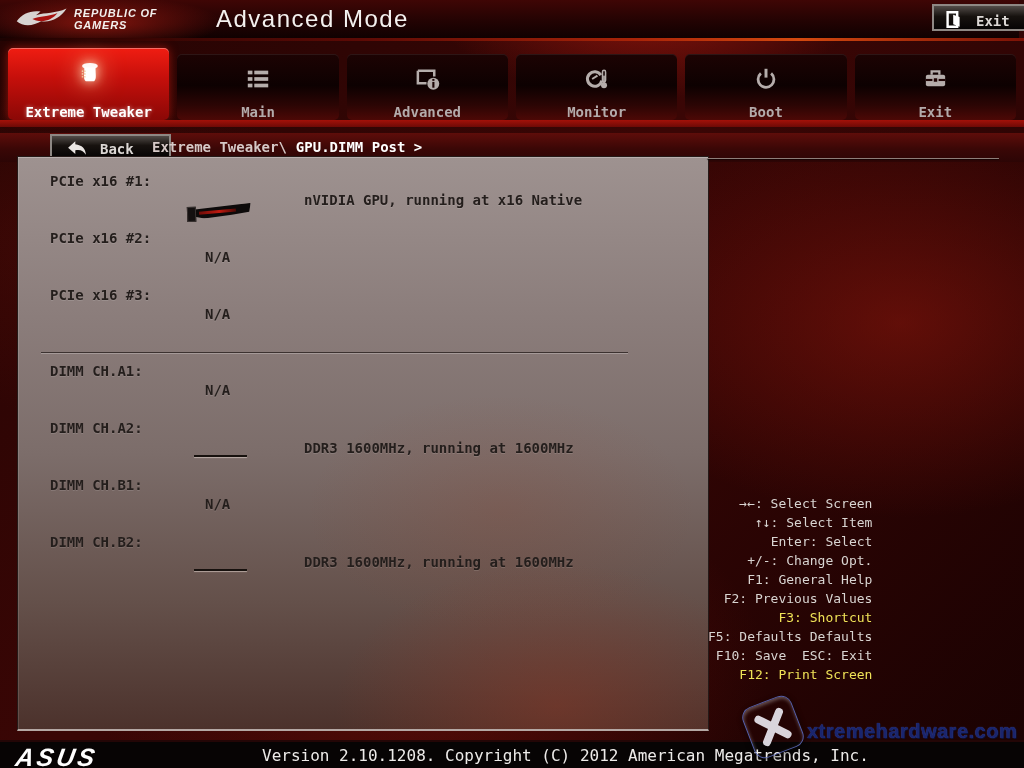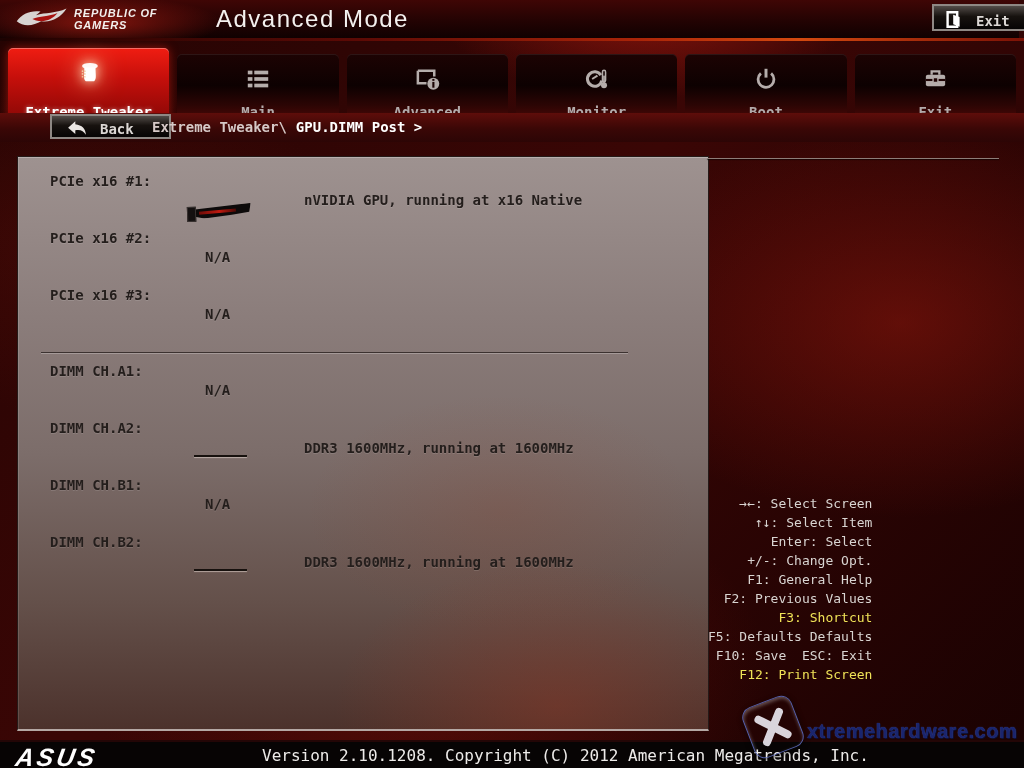--- a/index.html
+++ b/index.html
@@ -38,21 +38,21 @@
   .tab .tab-label{margin-top:auto;margin-bottom:0;font-size:14px;font-weight:bold;color:#b3abab;}
   .tab .tab-icon{margin-top:9px;height:32px;display:flex;align-items:center;}
   .tab.active{height:72px;
     background:linear-gradient(180deg,#f01d12 0%, #c50f0b 42%, #8b0806 100%);
     box-shadow:inset 0 1px 0 rgba(255,255,255,.35), 0 0 10px rgba(220,30,15,.6);}
   .tab.active .tab-label{color:#ffffff;text-shadow:0 0 4px rgba(255,255,255,.5);}
   .tab.active .tab-icon{filter:drop-shadow(0 0 6px rgba(255,235,200,.95)) drop-shadow(0 0 12px rgba(255,180,120,.8));}
   .tab-strip{position:absolute;left:0;top:120px;width:1024px;height:7px;
     background:linear-gradient(180deg,#a31109 0%, #6e0a06 100%);}
   
-  .crumb-bar{position:absolute;left:0;top:113px;width:1024px;height:29px;
+  .crumb-bar{position:absolute;left:0;top:133px;width:1024px;height:29px;
     background:linear-gradient(180deg,#5e0d0a 0%, #3a0706 55%, #2c0505 100%);}
   .breadcrumb{position:absolute;left:152px;top:0;height:28px;line-height:28px;font-size:14px;font-weight:bold;}
   .crumb-path{color:#d6c9c7;margin-right:9px;}
   .crumb-current{color:#ffffff;}
   
   .content-panel{position:absolute;left:17px;top:156px;width:675px;height:572px;
     border:1px solid #251a18;border-bottom:2px solid #b5a8a4;
     box-shadow:inset 0 1px 0 rgba(255,255,255,.28), inset 1px 0 0 rgba(255,255,255,.12);
     background:
       radial-gradient(340px 220px at 78% 96%, rgba(150,55,35,.40), transparent 65%),

